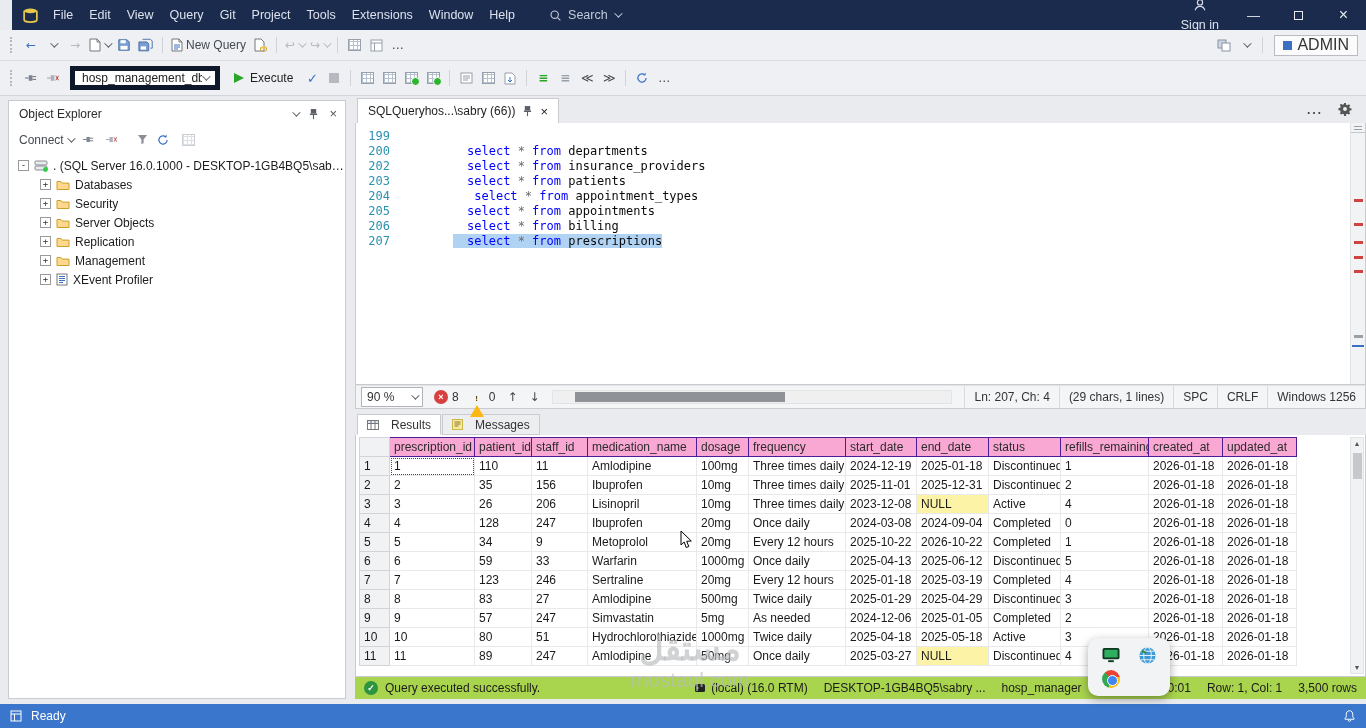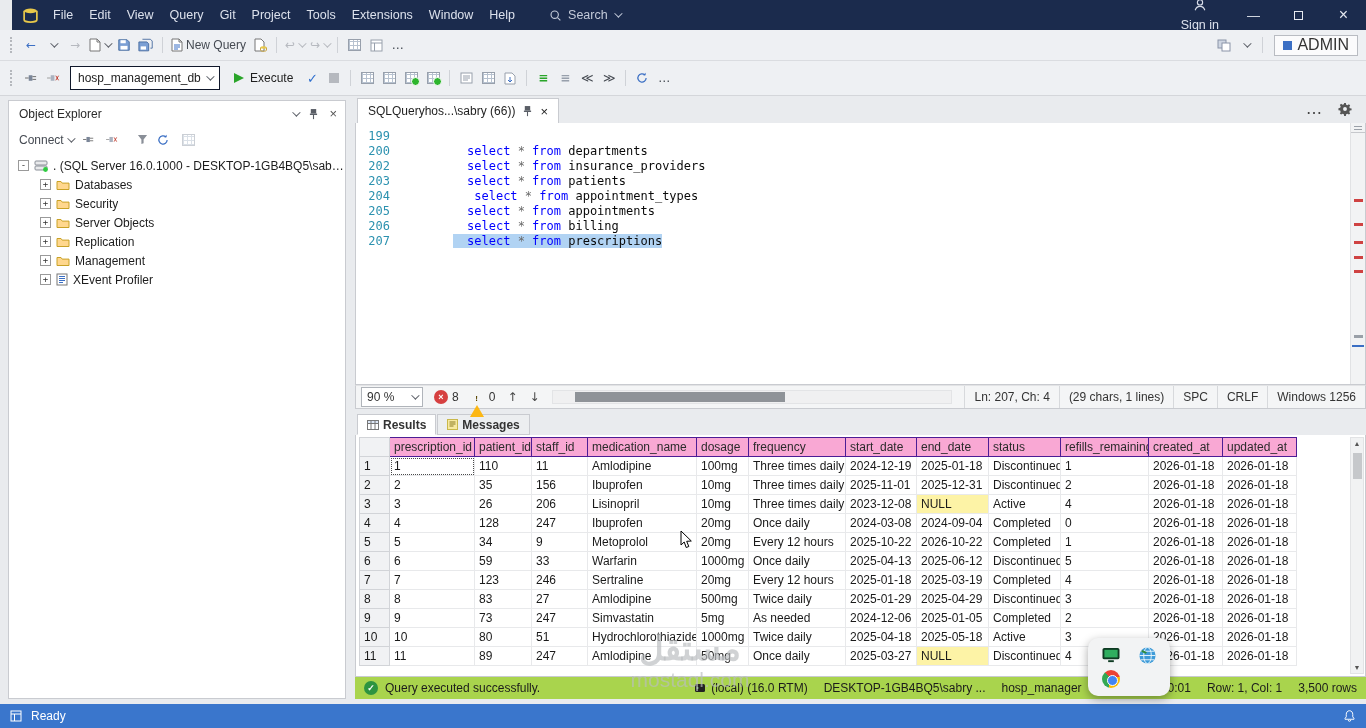--- a/index.html
+++ b/index.html
@@ -25,21 +25,21 @@
   .tbtn { height:24px; min-width:22px; padding:0 3px; display:inline-flex; align-items:center; justify-content:center; gap:3px; color:#454a52; }
   .tbtn.dis { color:#b6b9bf; }
   .vsep { width:1px; height:16px; background:#cfd2d7; margin:0 5px; }
   .chv { display:inline-block; width:6px; height:6px; border-right:1.4px solid #5a5e66; border-bottom:1.4px solid #5a5e66; transform:rotate(45deg) translateY(-2px); }
   .chv.lite { border-color:#c3cad9; }
   .chv.dis { border-color:#b6b9bf; }
   .glyph { font-family:"DejaVu Sans",sans-serif; }
   .blue { color:#3b6fc4; }
   .admin-btn { height:21px; border:1px solid #b9bcc2; background:#fbfbfc; display:flex; align-items:center; gap:5px; padding:0 8px; font-size:16px; color:#333; margin-left:6px; }
   .admin-sq { width:9px; height:9px; background:#3b6fc4; display:inline-block; }
-  .db-select { width:150px; height:24px; background:#fff; border:1px solid #0f172a; display:flex; align-items:center; justify-content:space-between; padding:0 7px; margin:0 6px; font-size:12px; color:#222; }
+  .db-select { width:150px; height:24px; background:#fff; border:5px solid #0f172a; display:flex; align-items:center; justify-content:space-between; padding:0 7px; margin:0 6px; font-size:12px; color:#222; }
   .execute-btn { display:flex; align-items:center; gap:6px; padding:0 8px; color:#1e1e1e; }
   .play { width:0; height:0; border-left:10px solid #2aa52a; border-top:5.5px solid transparent; border-bottom:5.5px solid transparent; }
   .check { color:#2f6fce; font-weight:bold; font-size:13px; }
   .stopsq { width:10px; height:10px; background:#b6b9bf; }
   .gi { width:13px; height:12px; border:1px solid #98a0ac; background-color:#fff; position:relative;
         background-image:repeating-linear-gradient(0deg,#b7c2d0 0 1px,transparent 1px 4px),repeating-linear-gradient(90deg,#b7c2d0 0 1px,transparent 1px 4px); }
   .gdot::after { content:''; position:absolute; right:-3px; bottom:-3px; width:7px; height:7px; border-radius:50%; background:#2db52d; border:1px solid #fff; }
 
   
   .object-explorer { position:absolute; left:8px; top:100px; width:338px; bottom:29px; background:#fff; border:1px solid #c9cbd0; display:flex; flex-direction:column; font-size:12px; color:#2b2b2b; }
@@ -83,21 +83,21 @@
   .warntri { width:0; height:0; border-left:7px solid transparent; border-right:7px solid transparent; border-bottom:12px solid #fcb714; }
   .warnex { position:absolute; left:5.5px; top:3px; font-size:8px; font-weight:bold; color:#5a4500; }
   .nav-arrow { margin-left:12px; color:#444; font-family:"DejaVu Sans",sans-serif; }
   .hscroll { flex:1; height:14px; margin:0 12px; background:#f0f0f1; border:1px solid #e3e4e6; position:relative; }
   .hthumb { position:absolute; left:22px; top:1px; height:10px; width:210px; background:#8f9398; }
   .efield { padding:0 9px; border-left:1px solid #d7d9dc; height:100%; display:flex; align-items:center; white-space:nowrap; }
 
   
   .results-area { flex:1; display:flex; flex-direction:column; }
   .res-tabs { height:26px; display:flex; align-items:flex-end; padding-left:2px; gap:1px; }
-  .res-tab { height:21px; display:flex; align-items:center; gap:4px; padding:0 9px; font-size:12px; border:1px solid #c9cbd0; background:#eceef0; color:#333;font-weight:bold; }
+  .res-tab { height:21px; display:flex; align-items:center; gap:12px; padding:0 9px; font-size:12px; border:1px solid #c9cbd0; background:#eceef0; color:#333; }
   .res-tab.active { background:#fff; border-bottom-color:#fff; }
   .grid-wrap { flex:1; background:#fff; border:1px solid #c9cbd0; border-top:none; position:relative; overflow:hidden; padding:2px 16px 0 3px; }
   table.grid { border-collapse:collapse; table-layout:fixed; font-size:12px; color:#1a1a1a; width:997px; }
   .grid th, .grid td { height:18px; line-height:18px; padding:0 4px; text-align:left; font-weight:normal; overflow:hidden; white-space:nowrap; }
   .grid thead th { background:#f9a8d4; border:1px solid #4c1d95; color:#2b2b2b; }
   .grid td { border:1px solid #e8e9eb; background:#fff; }
   .grid .rowhead { background:#f1f2f4; border:1px solid #d2d4d8; }
   .grid .nullcell { background:#fdf3a6; }
   .grid .focuscell { outline:1.5px dotted #4a4a4a; outline-offset:-2px; }
   .grid .filler { border:none; background:transparent; }
@@ -755,21 +755,21 @@
               <td>2025-04-29</td>
               <td>Discontinued</td>
               <td>3</td>
               <td>2026-01-18</td>
               <td>2026-01-18</td>
               <td class="filler"></td>
             </tr>
             <tr>
               <th class="rowhead">9</th>
               <td>9</td>
-              <td>73</td>
+              <td>57</td>
               <td>247</td>
               <td>Simvastatin</td>
               <td>5mg</td>
               <td>As needed</td>
               <td>2024-12-06</td>
               <td>2025-01-05</td>
               <td>Completed</td>
               <td>2</td>
               <td>2026-01-18</td>
               <td>2026-01-18</td>

